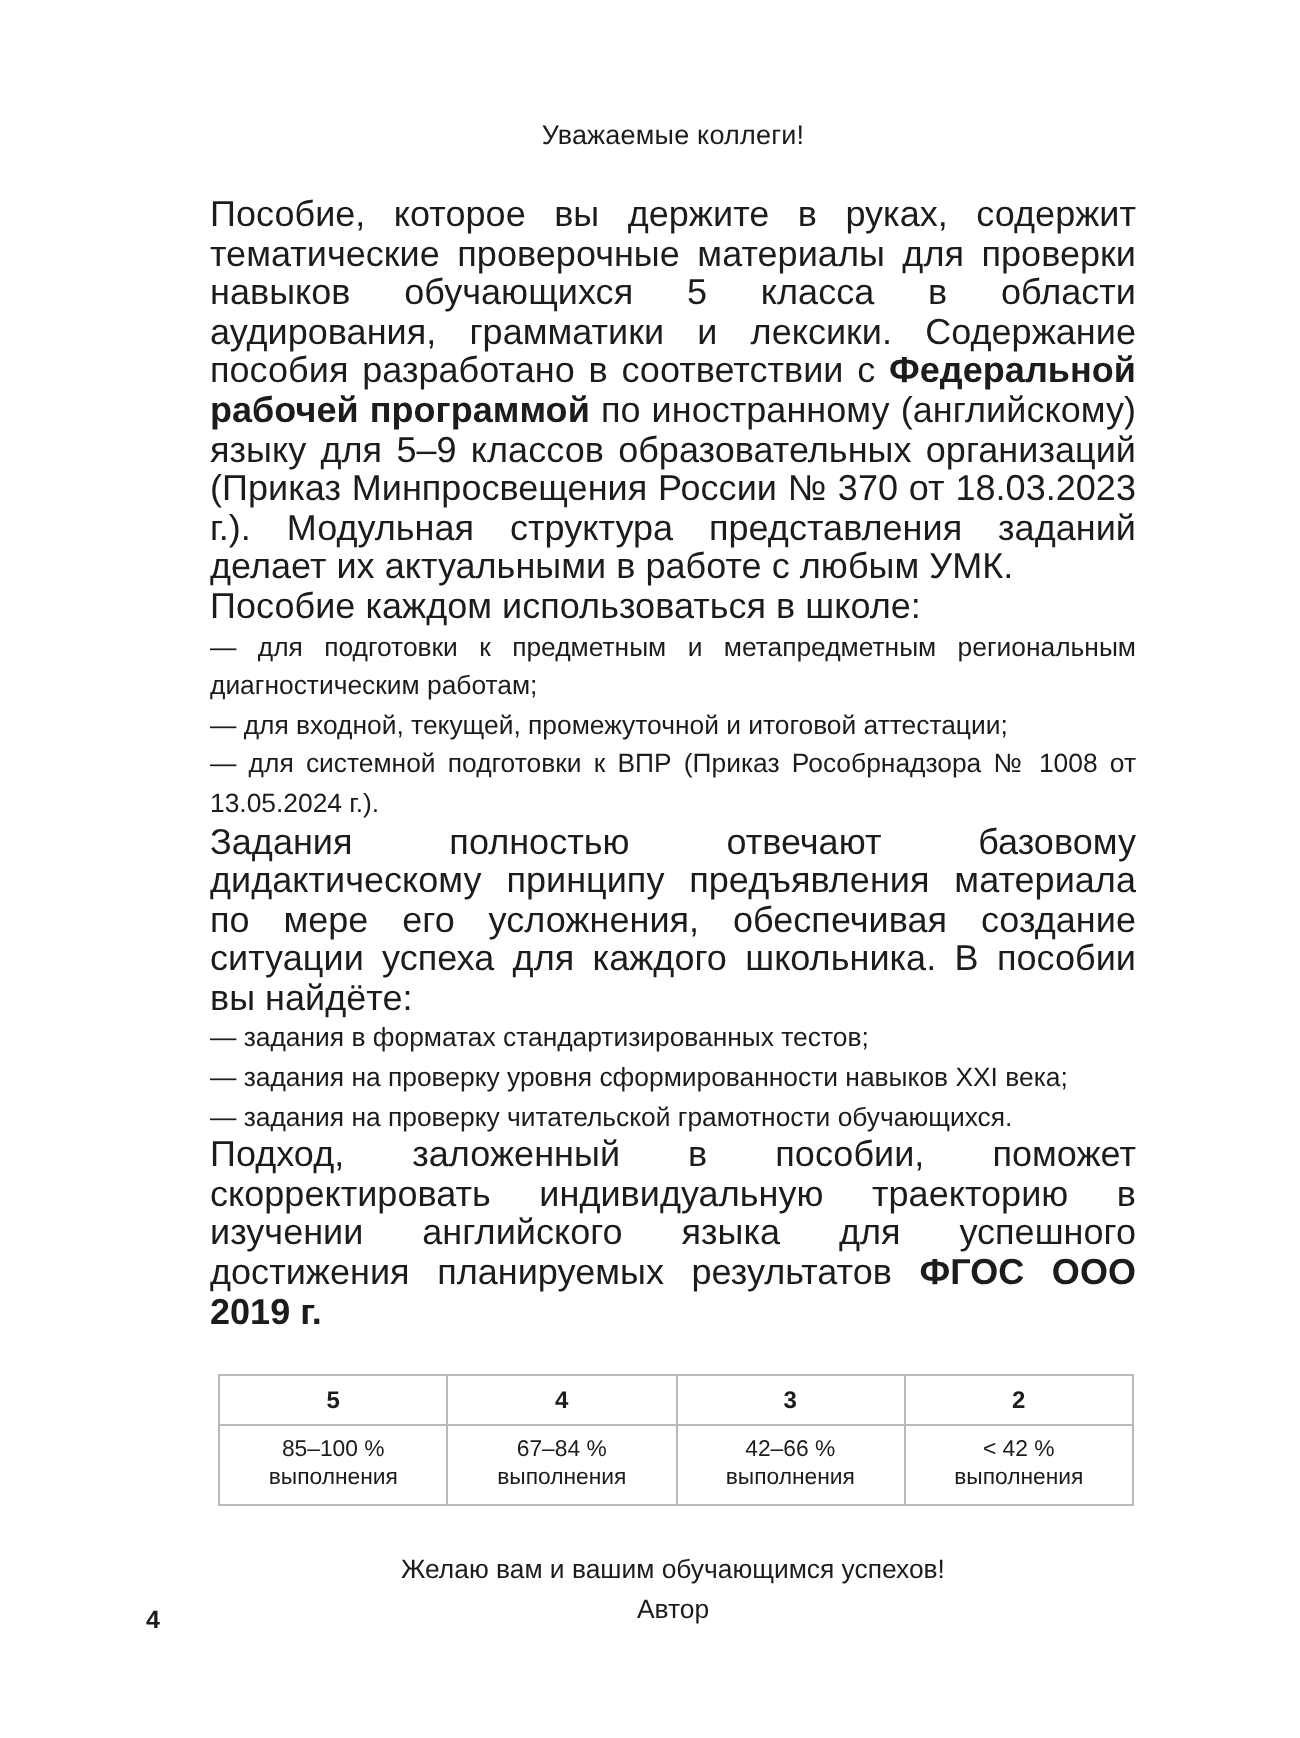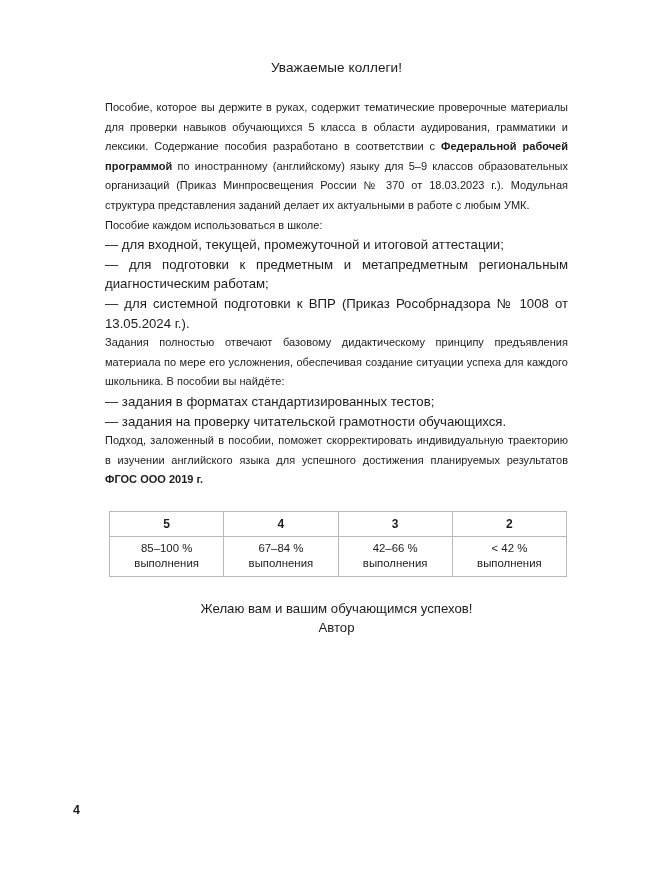--- a/index.html
+++ b/index.html
@@ -35,21 +35,21 @@
   .doc-heading {
     text-align: center;
     font-size: 13.5px;
     line-height: 20px;
     font-weight: 400;
     margin: 0 0 20px 0;
     letter-spacing: 0.1px;
   }
 
   .para {
-    font-size: 11px;
+    font-size: 18px;
     line-height: 19.6px;
     margin: 0;
     text-align: justify;
     text-justify: inter-word;
     hyphens: manual;
     letter-spacing: 0.02px;
   }
 
   .para.flush {
     text-align: left;
@@ -126,25 +126,26 @@
 <body>
 
 <div class="page">
 
   <div class="content">
 
     <h1 class="doc-heading">Уважаемые коллеги!</h1>
 
     <p class="para" id="p1"><span>Пособие, которое вы держите в руках, содержит тематические проверочные материалы для проверки навыков обучающихся 5 класса в области аудирования, грамматики и лексики. Содержание пособия разработано в соответствии с </span><b>Федеральной рабочей программой</b><span> по иностранному (английскому) языку для 5–9 классов образовательных организаций (Приказ Минпросвещения России № 370 от 18.03.2023 г.). Модульная структура представления заданий делает их актуальными в работе с любым УМК.</span></p>
     <p class="para flush" id="p2"><span>Пособие каждом использоваться в школе:</span></p>
+    <p class="list-line" id="p4"><span>— для подготовки к предметным и метапредметным региональным диагностическим работам;</span></p>
     <p class="list-line" id="p3"><span>— для входной, текущей, промежуточной и итоговой аттестации;</span></p>
-    <p class="list-line" id="p4"><span>— для подготовки к предметным и метапредметным региональным диагностическим работам;</span></p>
     <p class="list-line" id="p5"><span>— для системной подготовки к ВПР (Приказ Рособрнадзора № 1008 от 13.05.2024 г.).</span></p>
     <p class="para" id="p6"><span>Задания полностью отвечают базовому дидактическому принципу предъявления материала по мере его усложнения, обеспечивая создание ситуации успеха для каждого школьника. В пособии вы найдёте:</span></p>
     <p class="list-line" id="p7"><span>— задания в форматах стандартизированных тестов;</span></p>
+    <p class="list-line" id="p8"><span>— задания на проверку уровня сформированности навыков XXI века;</span></p>
     <p class="list-line" id="p9"><span>— задания на проверку читательской грамотности обучающихся.</span></p>
     <p class="para" id="p10"><span>Подход, заложенный в пособии, поможет скорректировать индивидуальную траекторию в изучении английского языка для успешного достижения планируемых результатов </span><b>ФГОС ООО 2019 г.</b></p>
 
     <div class="score-table-wrap">
       <table class="score-table">
         <thead>
           <tr>
             <th>5</th>
             <th>4</th>
             <th>3</th>

